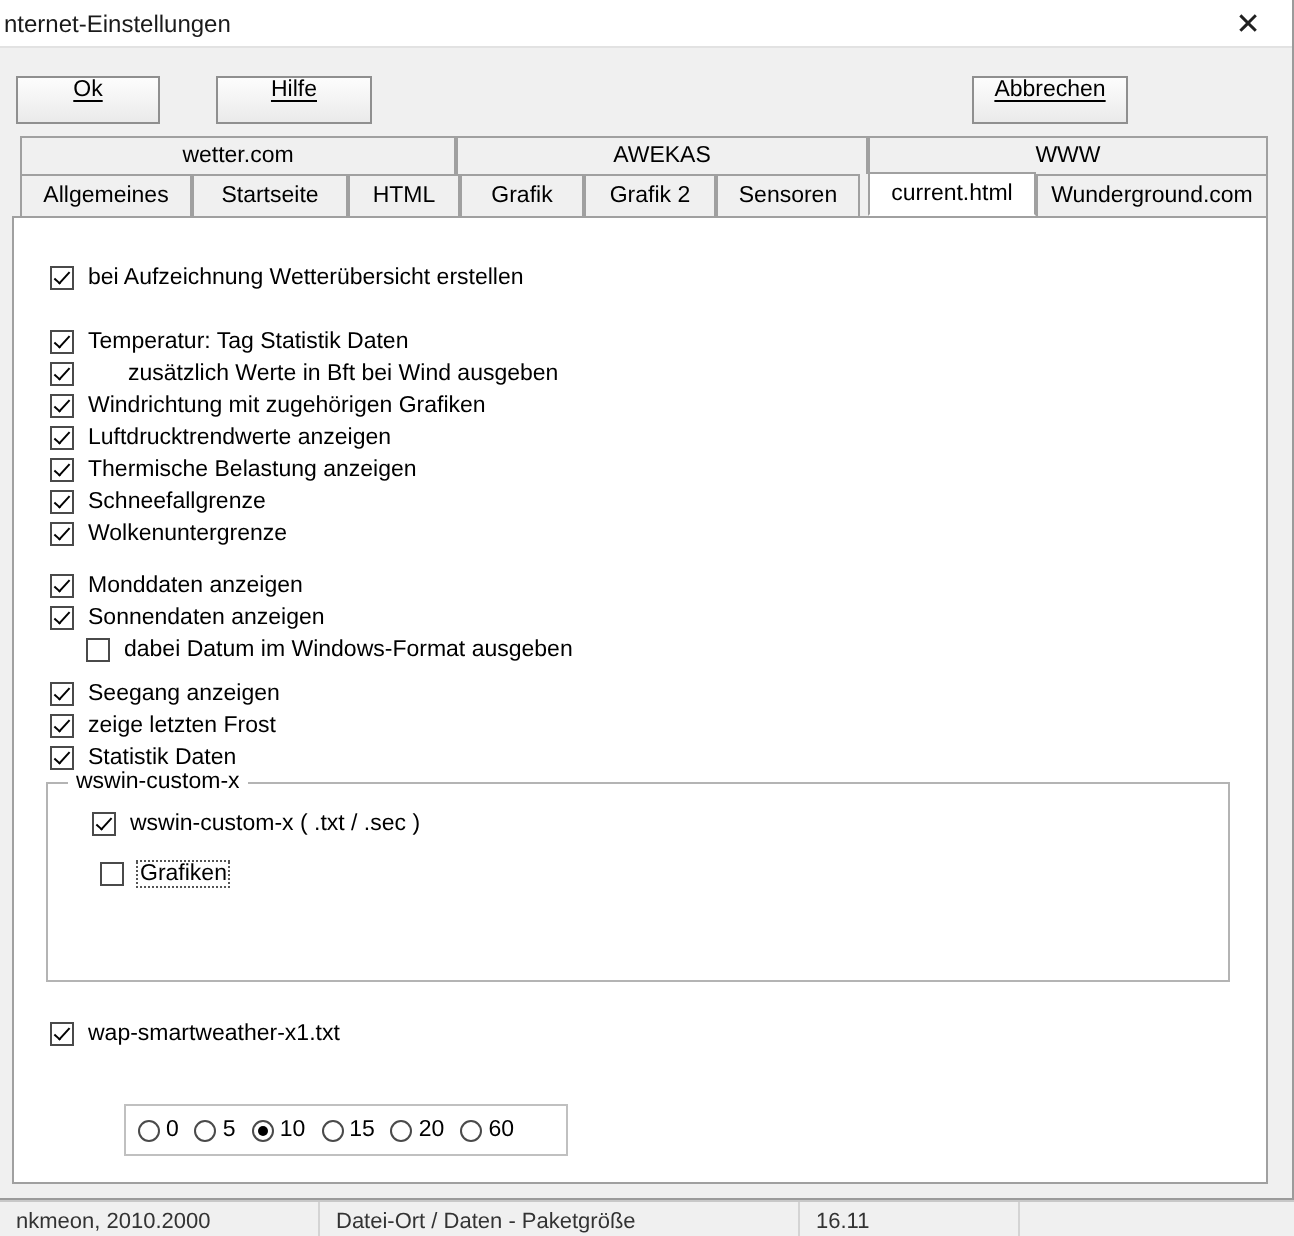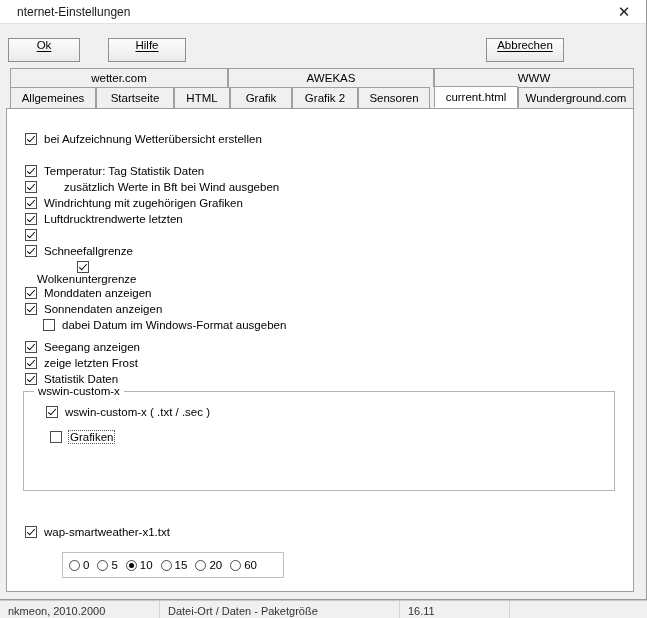--- a/index.html
+++ b/index.html
@@ -65,21 +65,21 @@
     border-left: none;
     border-top: none;
   }
   .titlebar {
     height: 24px;
     background: #ffffff;
     border-bottom: 1px solid #e2e2e2;
     display: flex;
     align-items: center;
     justify-content: space-between;
-    padding-left: 17px;
+    padding-left: 2px;
     box-sizing: border-box;
   }
   .titlebar .title {
     font-size: 12px;
     color: #1a1a1a;
     white-space: nowrap;
     overflow: hidden;
   }
   .titlebar .close-btn {
     width: 44px;
@@ -338,30 +338,31 @@
     <div class="chk" style="left:18px; top:72px;gap:20px;">
       <div class="box checked"></div>
       <div class="chk-label">zusätzlich Werte in Bft bei Wind ausgeben</div>
     </div>
     <div class="chk" style="left:18px; top:88px;">
       <div class="box checked"></div>
       <div class="chk-label">Windrichtung mit zugehörigen Grafiken</div>
     </div>
     <div class="chk" style="left:18px; top:104px;">
       <div class="box checked"></div>
-      <div class="chk-label">Luftdrucktrendwerte letzten</div>
+      <div class="chk-label">Luftdrucktrendwerte anzeigen</div>
     </div>
     <div class="chk" style="left:18px; top:120px;">
       <div class="box checked"></div>
+      <div class="chk-label">Thermische Belastung anzeigen</div>
     </div>
     <div class="chk" style="left:18px; top:136px;">
       <div class="box checked"></div>
       <div class="chk-label">Schneefallgrenze</div>
     </div>
-    <div class="chk" style="left:30px; top:152px;flex-direction:column;">
+    <div class="chk" style="left:18px; top:152px;">
       <div class="box checked"></div>
       <div class="chk-label">Wolkenuntergrenze</div>
     </div>
 
     <div class="chk" style="left:18px; top:178px;">
       <div class="box checked"></div>
       <div class="chk-label">Monddaten anzeigen</div>
     </div>
     <div class="chk" style="left:18px; top:194px;">
       <div class="box checked"></div>
@@ -419,19 +420,19 @@
           <div class="dot"></div>
           <div class="rlabel">20</div>
         </div>
         <div class="radio">
           <div class="dot"></div>
           <div class="rlabel">60</div>
         </div>
       </div>
     </div>
 
-    <div class="chk" style="left:18px; top:402px;margin-top:15px;">
+    <div class="chk" style="left:18px; top:402px;">
       <div class="box checked"></div>
       <div class="chk-label">wap-smartweather-x1.txt</div>
     </div>
 
   </div>
 </div>
 
 </body></html>

